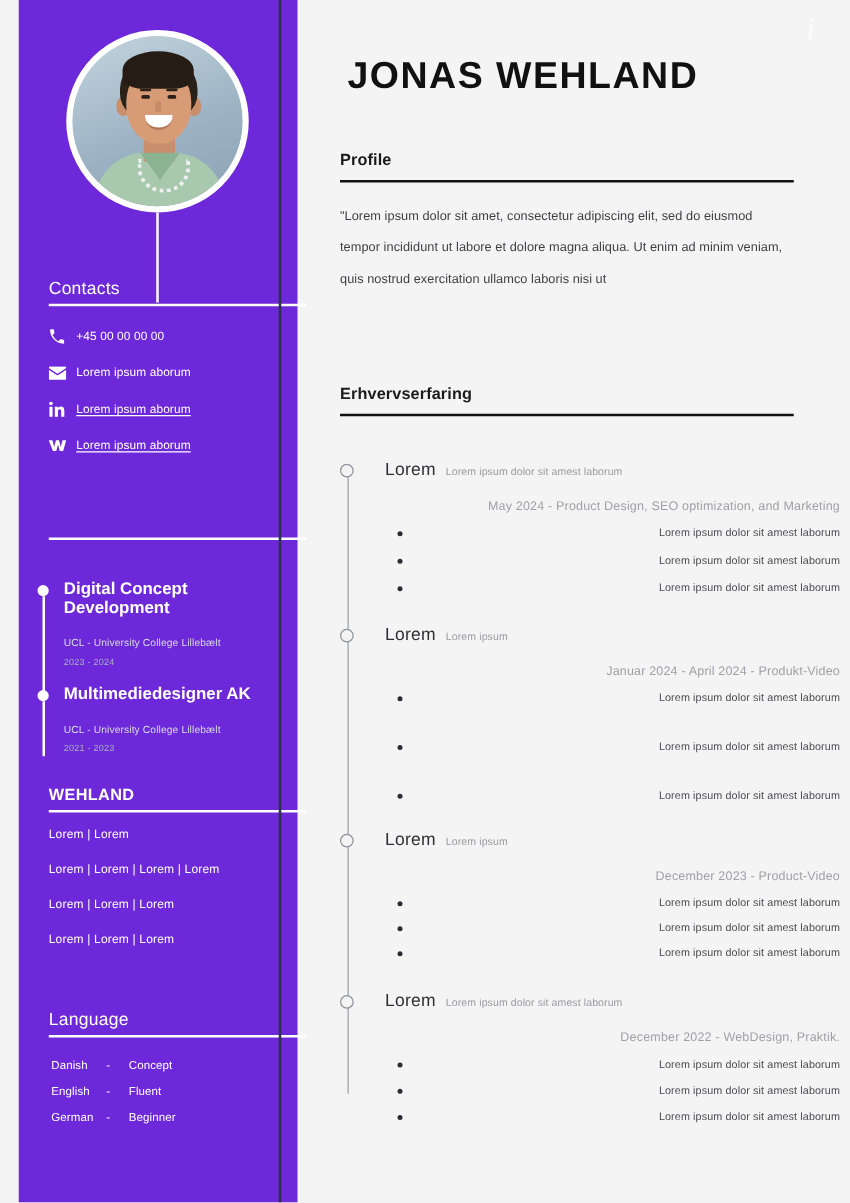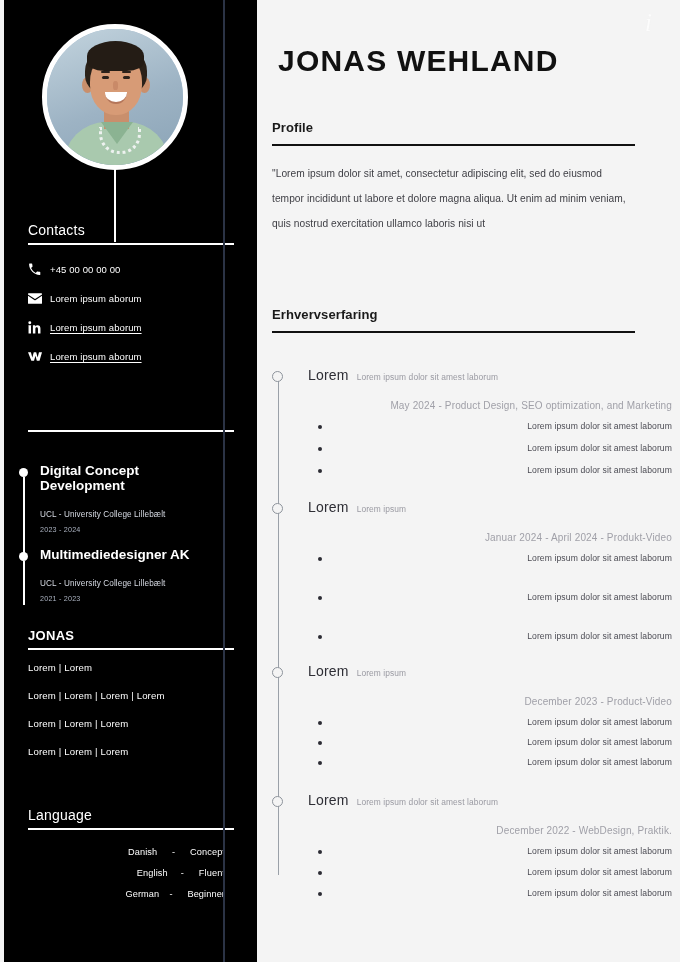--- a/index.html
+++ b/index.html
@@ -7,24 +7,23 @@
     width:680px;height:962px;
     background:#f4f4f4;
     font-family:"Liberation Sans", sans-serif;
     overflow:hidden;
     position:relative;
   }
   .page{position:relative;width:680px;height:962px;background:#f4f4f4;}
 
   
   .sidebar{
-    position:absolute;left:4px;top:0;width:223px;height:962px;
-    background:#000000;
+    position:absolute;left:15px;top:0;width:223px;height:962px;
+    background:#6d28d9;
     color:#ffffff;
-    padding-left:30px;
   }
   .sidebar-edge{
     position:absolute;left:223px;top:0;width:2px;height:962px;background:#2b3345;
   }
 
   
   .avatar-wrap{
     position:absolute;left:38px;top:24px;width:146px;height:146px;
     border-radius:50%;
     border:5px solid #ffffff;
@@ -85,21 +84,21 @@
   .edu-title{font-size:13.5px;font-weight:700;color:#ffffff;line-height:1.1;}
   .edu-sub{font-size:8.2px;color:#d6dae3;margin-top:16px;letter-spacing:.1px;}
   .edu-years{font-size:7.2px;color:#aab1bf;margin-top:6px;letter-spacing:.2px;}
 
   
   .skills-list{position:absolute;left:24px;top:662px;width:195px;}
   .skill-row{font-size:9.6px;color:#ffffff;height:28px;letter-spacing:.15px;}
 
   
   .lang-list{position:absolute;left:26px;top:847px;width:195px;}
-  .lang-row{display:flex;font-size:9.2px;color:#ffffff;height:21px;letter-spacing:.1px;justify-content:flex-end;}
+  .lang-row{display:flex;font-size:9.2px;color:#ffffff;height:21px;letter-spacing:.1px;}
   .lang-name{width:44px;flex:0 0 44px;}
   .lang-dash{width:18px;flex:0 0 18px;}
   .lang-level{}
 
   
   .main{position:absolute;left:225px;top:0;width:455px;height:962px;}
   .name{
     position:absolute;left:53px;top:44px;
     font-size:30px;font-weight:700;letter-spacing:1.2px;color:#111111;
     white-space:nowrap;
@@ -231,21 +230,21 @@
       <div class="edu-item">
         <span class="edu-dot"></span>
         <span class="edu-line short"></span>
         <div class="edu-title">Multimediedesigner AK</div>
         <div class="edu-sub">UCL - University College Lillebælt</div>
         <div class="edu-years">2021 - 2023</div>
       </div>
     </div>
 
     <div class="sec" style="top:628px;">
-      <div class="sec-title caps">JONAS</div>
+      <div class="sec-title caps">WEHLAND</div>
       <div class="sec-rule"></div>
     </div>
 
     <div class="skills-list">
       <div class="skill-row">Lorem | Lorem</div>
       <div class="skill-row">Lorem | Lorem | Lorem | Lorem</div>
       <div class="skill-row">Lorem | Lorem | Lorem</div>
       <div class="skill-row">Lorem  | Lorem | Lorem</div>
     </div>
 

